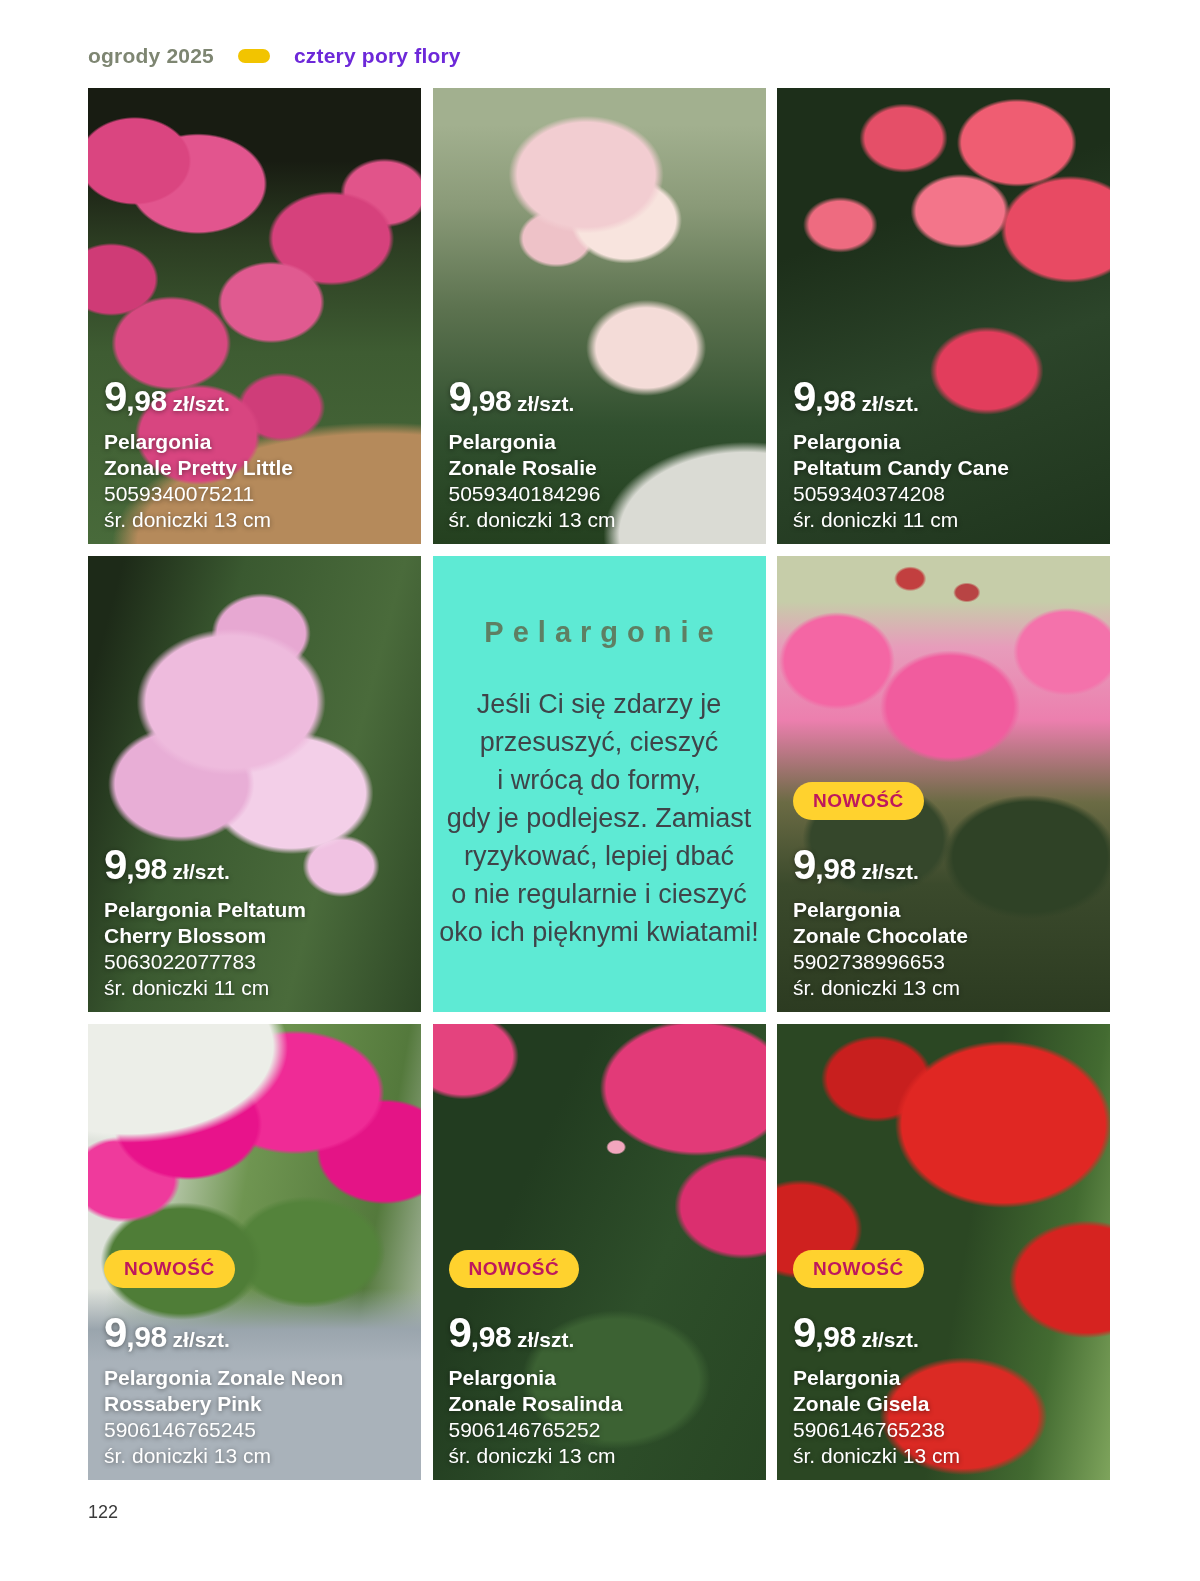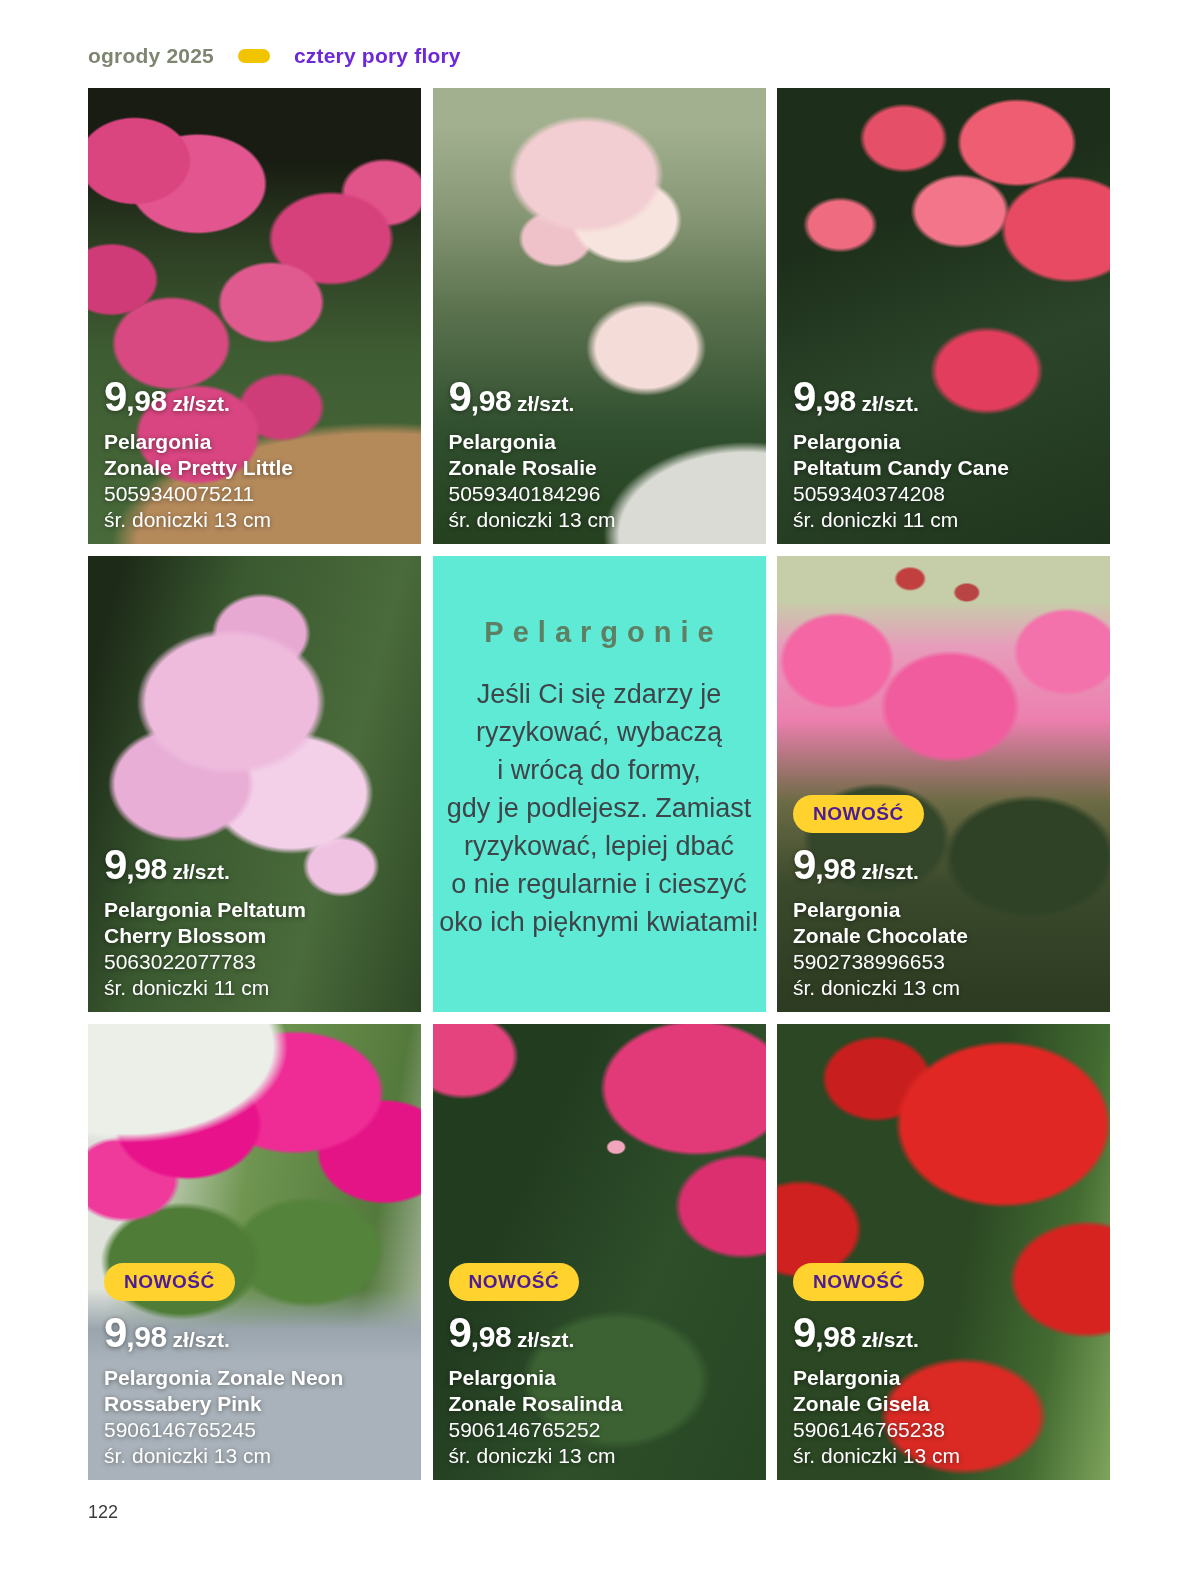--- a/index.html
+++ b/index.html
@@ -107,42 +107,42 @@
     radial-gradient(135px 95px at 56% 86%, #db2a24 0 55%, #0000 62%),
     radial-gradient(90px 70px at 30% 12%, #c81f1e 0 55%, #0000 62%),
     linear-gradient(100deg, #2b4723 0 55%, #436b31 80%, #7ea45c 100%); }
 
   
   .overlay {
     position:absolute; left:16px; right:12px; bottom:11px;
     color:#ffffff; text-shadow:0 1px 5px rgba(0,0,0,.45);
   }
   .badge {
-    display:inline-block; background:#ffd22e; color:#4c1d95;
+    display:inline-block; background:#ffd22e; color:#be185d;
     font-size:19px; font-weight:800; letter-spacing:.5px;
-    padding:8px 20px; border-radius:19px; margin-bottom:15px;
+    padding:8px 20px; border-radius:19px; margin-bottom:28px;
     text-shadow:none;
   }
   .price { line-height:34px; margin-bottom:6px; white-space:nowrap; }
   .price .whole { font-size:42px; font-weight:800; letter-spacing:-1px; }
   .price .frac  { font-size:30px; font-weight:800; letter-spacing:-.5px; }
   .price .unit  { font-size:21px; font-weight:800; margin-left:6px; }
   .pname { font-size:21px; font-weight:800; line-height:26px; }
   .meta  { font-size:21px; font-weight:400; line-height:26px; }
 
   
   .intro-cell {
     background:#5eead4; display:flex; flex-direction:column;
     align-items:center; text-align:center; padding-top:60px;
   }
   .intro-title {
     font-size:29px; font-weight:800; letter-spacing:9px; color:#5e7f63;
     margin-left:9px; 
   }
-  .intro-text { margin-top:26px; }
+  .intro-text { margin-top:36px; }
   .intro-text div {
     font-size:27px; line-height:38px; color:#3f4449; font-weight:400;
   }
 
   
   .footer {
     position:absolute; left:88px; top:1502px;
     font-size:18px; font-weight:400; color:#3b3b3b;
   }
 </style>
@@ -208,21 +208,21 @@
         <div class="pname">Cherry Blossom</div>
         <div class="meta">5063022077783</div>
         <div class="meta">śr. doniczki 11 cm</div>
       </div>
     </div>
 
     <div class="intro-cell">
       <div class="intro-title">Pelargonie</div>
       <div class="intro-text">
         <div>Jeśli Ci się zdarzy je</div>
-        <div>ryzykować, wybaczą</div>
+        <div>przesuszyć, cieszyć</div>
         <div>i wrócą do formy,</div>
         <div>gdy je podlejesz. Zamiast</div>
         <div>ryzykować, lepiej dbać</div>
         <div>o nie regularnie i cieszyć</div>
         <div>oko ich pięknymi kwiatami!</div>
       </div>
     </div>
 
     <div class="card ph5">
       <div></div>

